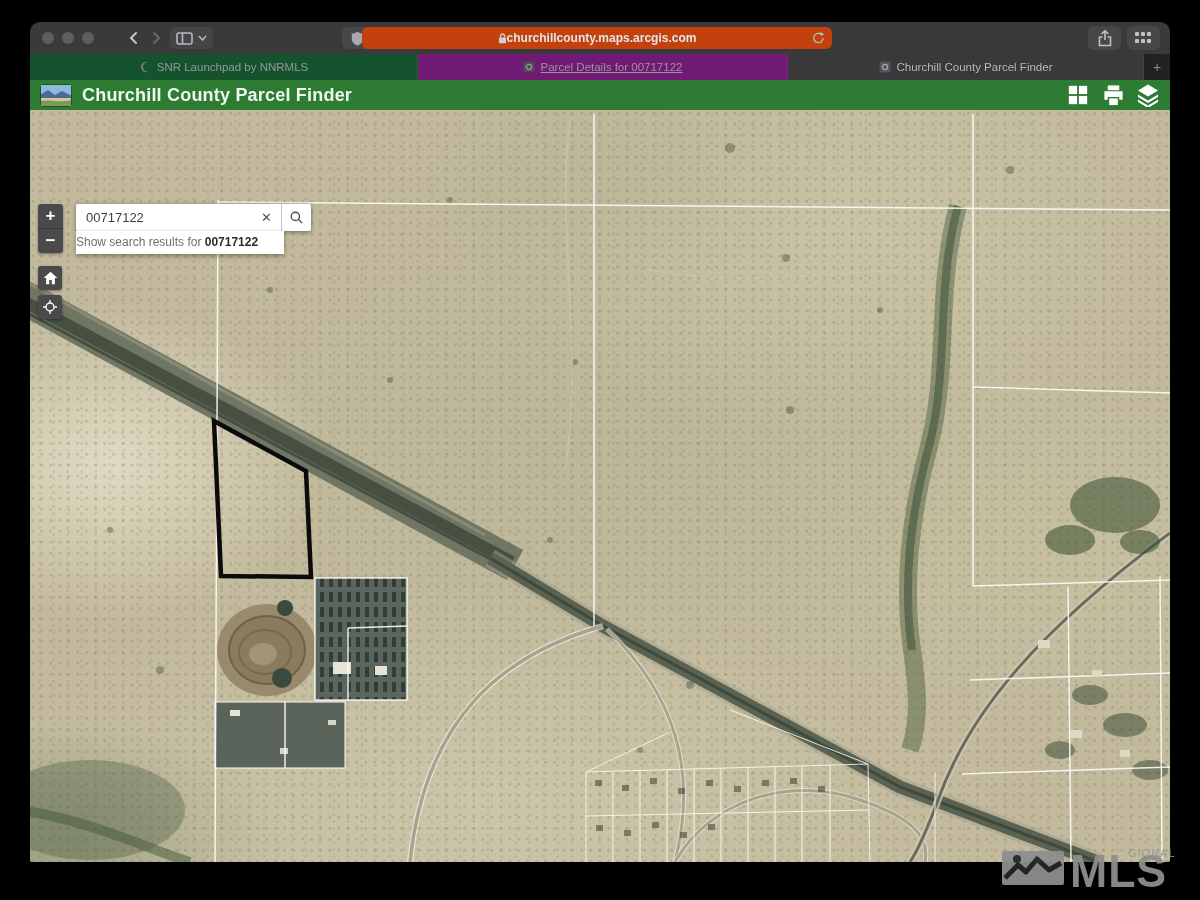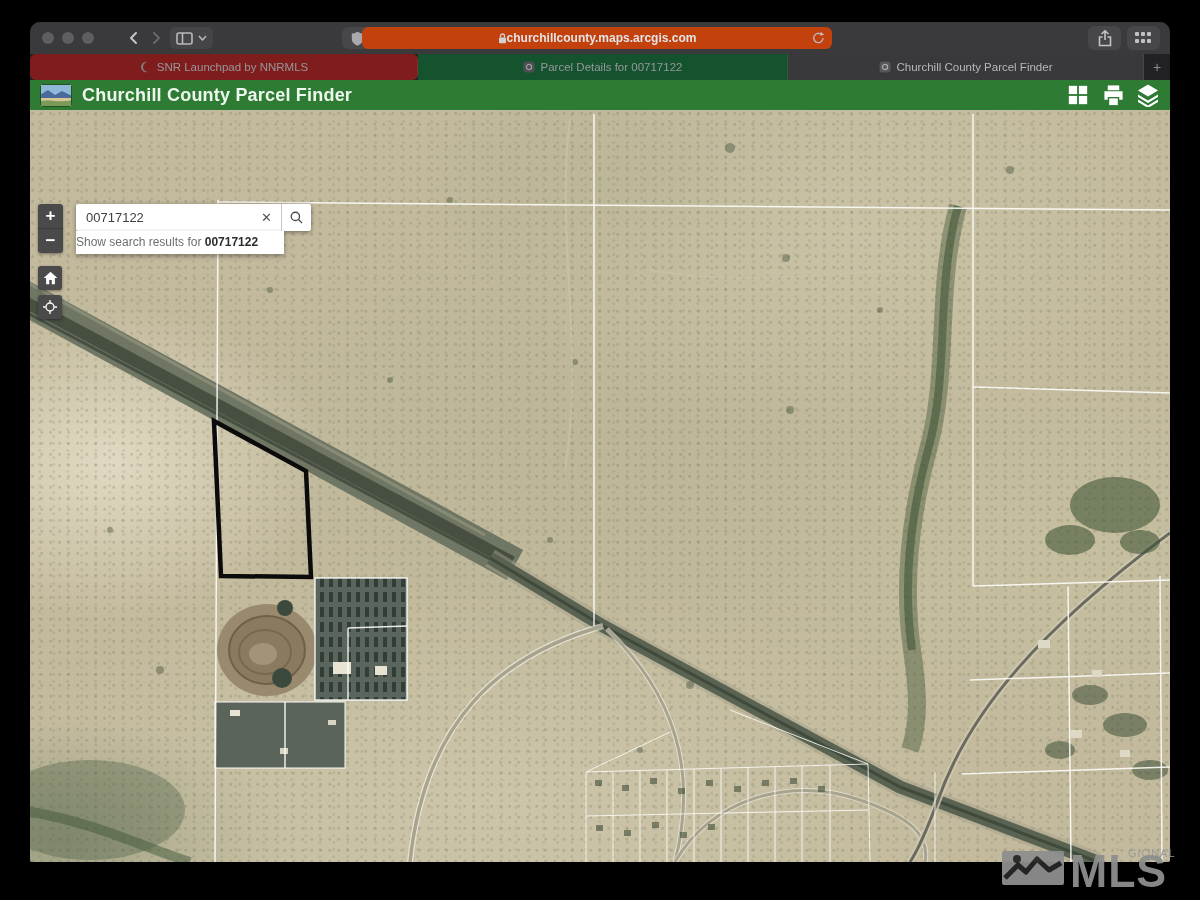--- a/index.html
+++ b/index.html
@@ -16,22 +16,22 @@
   .shield-btn{position:absolute;left:312px;top:5px;width:30px;height:22px;border-radius:6px;background:#47474a;display:flex;align-items:center;justify-content:center;}
   .urlfield{position:absolute;left:332px;top:5px;width:470px;height:22px;background:#c2410c;border-radius:6px;
     display:flex;align-items:center;justify-content:center;color:#e4e4e6;font-size:12px;font-weight:700;}
   .reload{position:absolute;right:7px;top:4px;}
   .tb-right{position:absolute;right:10px;top:4px;display:flex;gap:6px;}
   .tb-right .btn{width:33px;height:24px;border-radius:6px;background:#47474a;display:flex;align-items:center;justify-content:center;}
   
   .tabbar{position:absolute;left:0;top:32px;width:1140px;height:26px;background:#222224;display:flex;}
   .tab{height:26px;display:flex;align-items:center;justify-content:center;gap:6px;
     font-size:11.5px;color:#97979c;border-right:1px solid rgba(255,255,255,.07);box-sizing:border-box;}
-  .tab.t1{width:388px;background:#7f1d1d;border-radius:6px;}
-  .tab.t2{width:370px;background:#14532d;}
+  .tab.t1{width:388px;background:#14532d;}
+  .tab.t2{width:370px;background:#701a75;text-decoration:underline;}
   .tab.t3{width:356px;background:#39393c;color:#b7b7bc;}
   .tab .fav{width:12px;height:12px;flex:0 0 auto;}
   .newtab{flex:1;display:flex;align-items:center;justify-content:center;color:#8e8e92;font-size:14px;}
   
   .appheader{position:absolute;left:0;top:58px;width:1140px;height:30px;background:#2e7b34;
     display:flex;align-items:center;padding:0 10px;box-sizing:border-box;gap:10px;}
   .appheader .title{color:#eef6ee;font-size:18px;font-weight:700;letter-spacing:.2px;}
   .hicons{margin-left:auto;display:flex;gap:11px;align-items:center;}
   .hicons .hbtn{width:24px;height:24px;display:flex;align-items:center;justify-content:center;}
   

